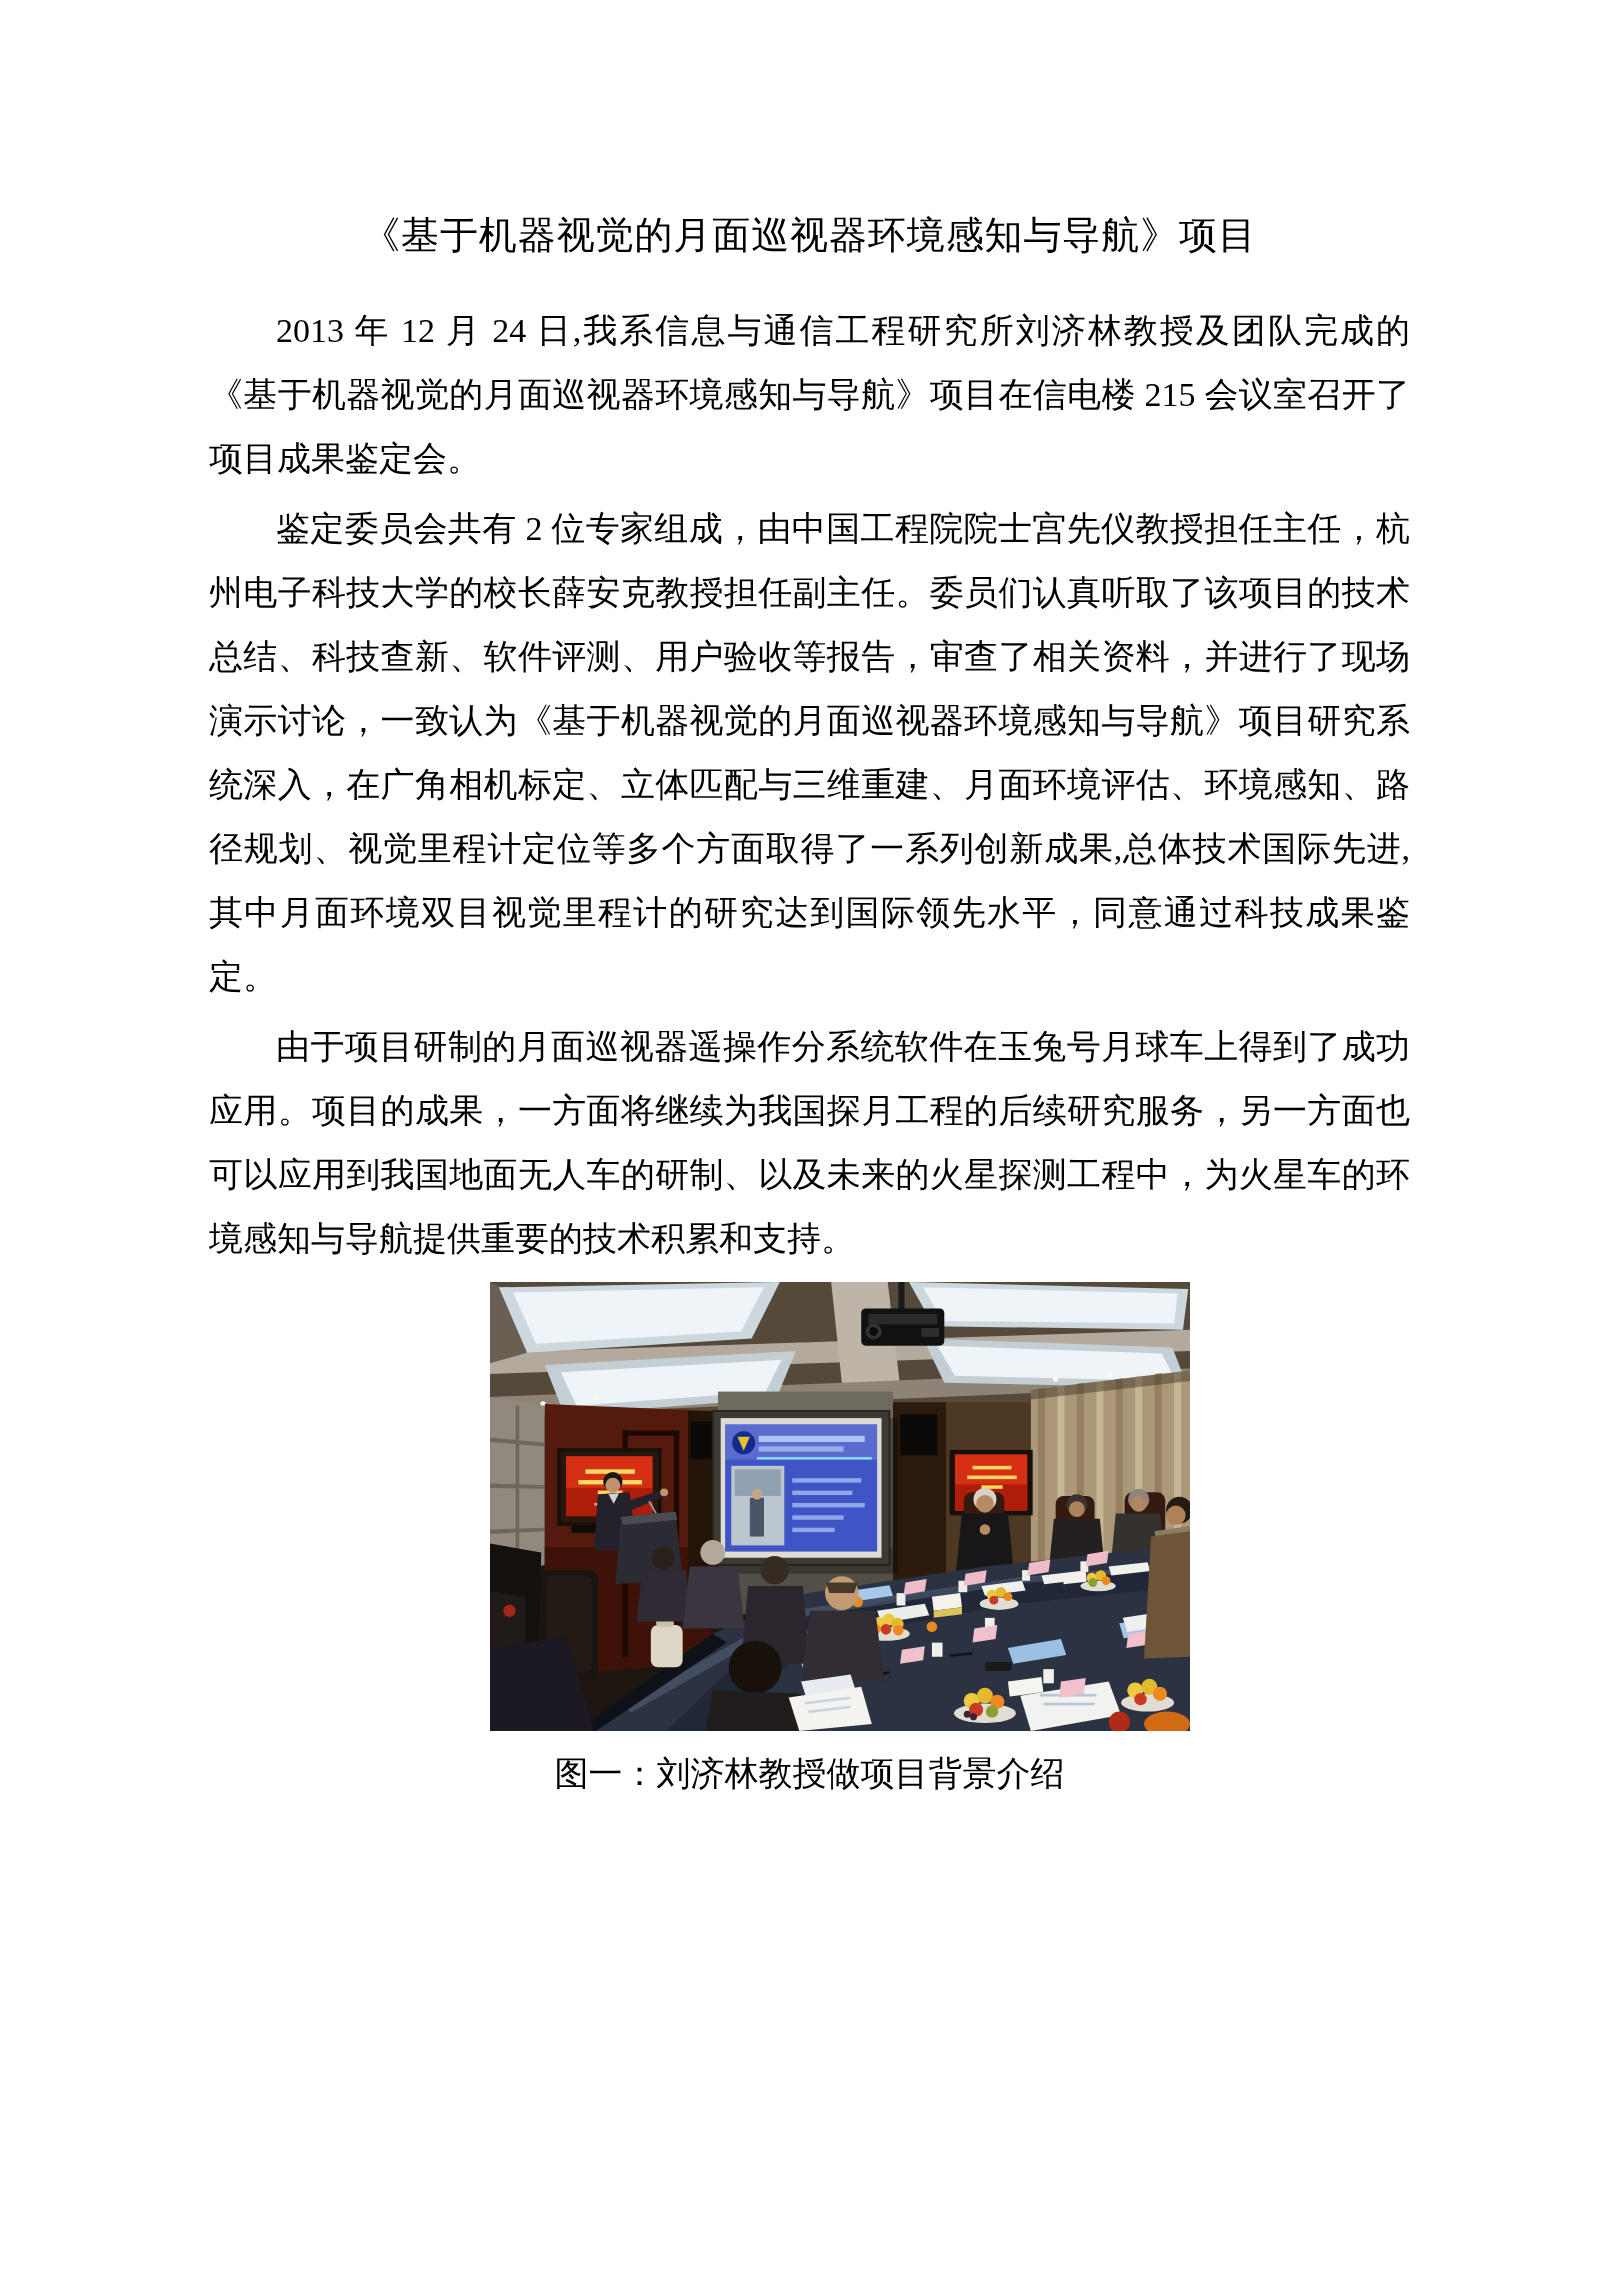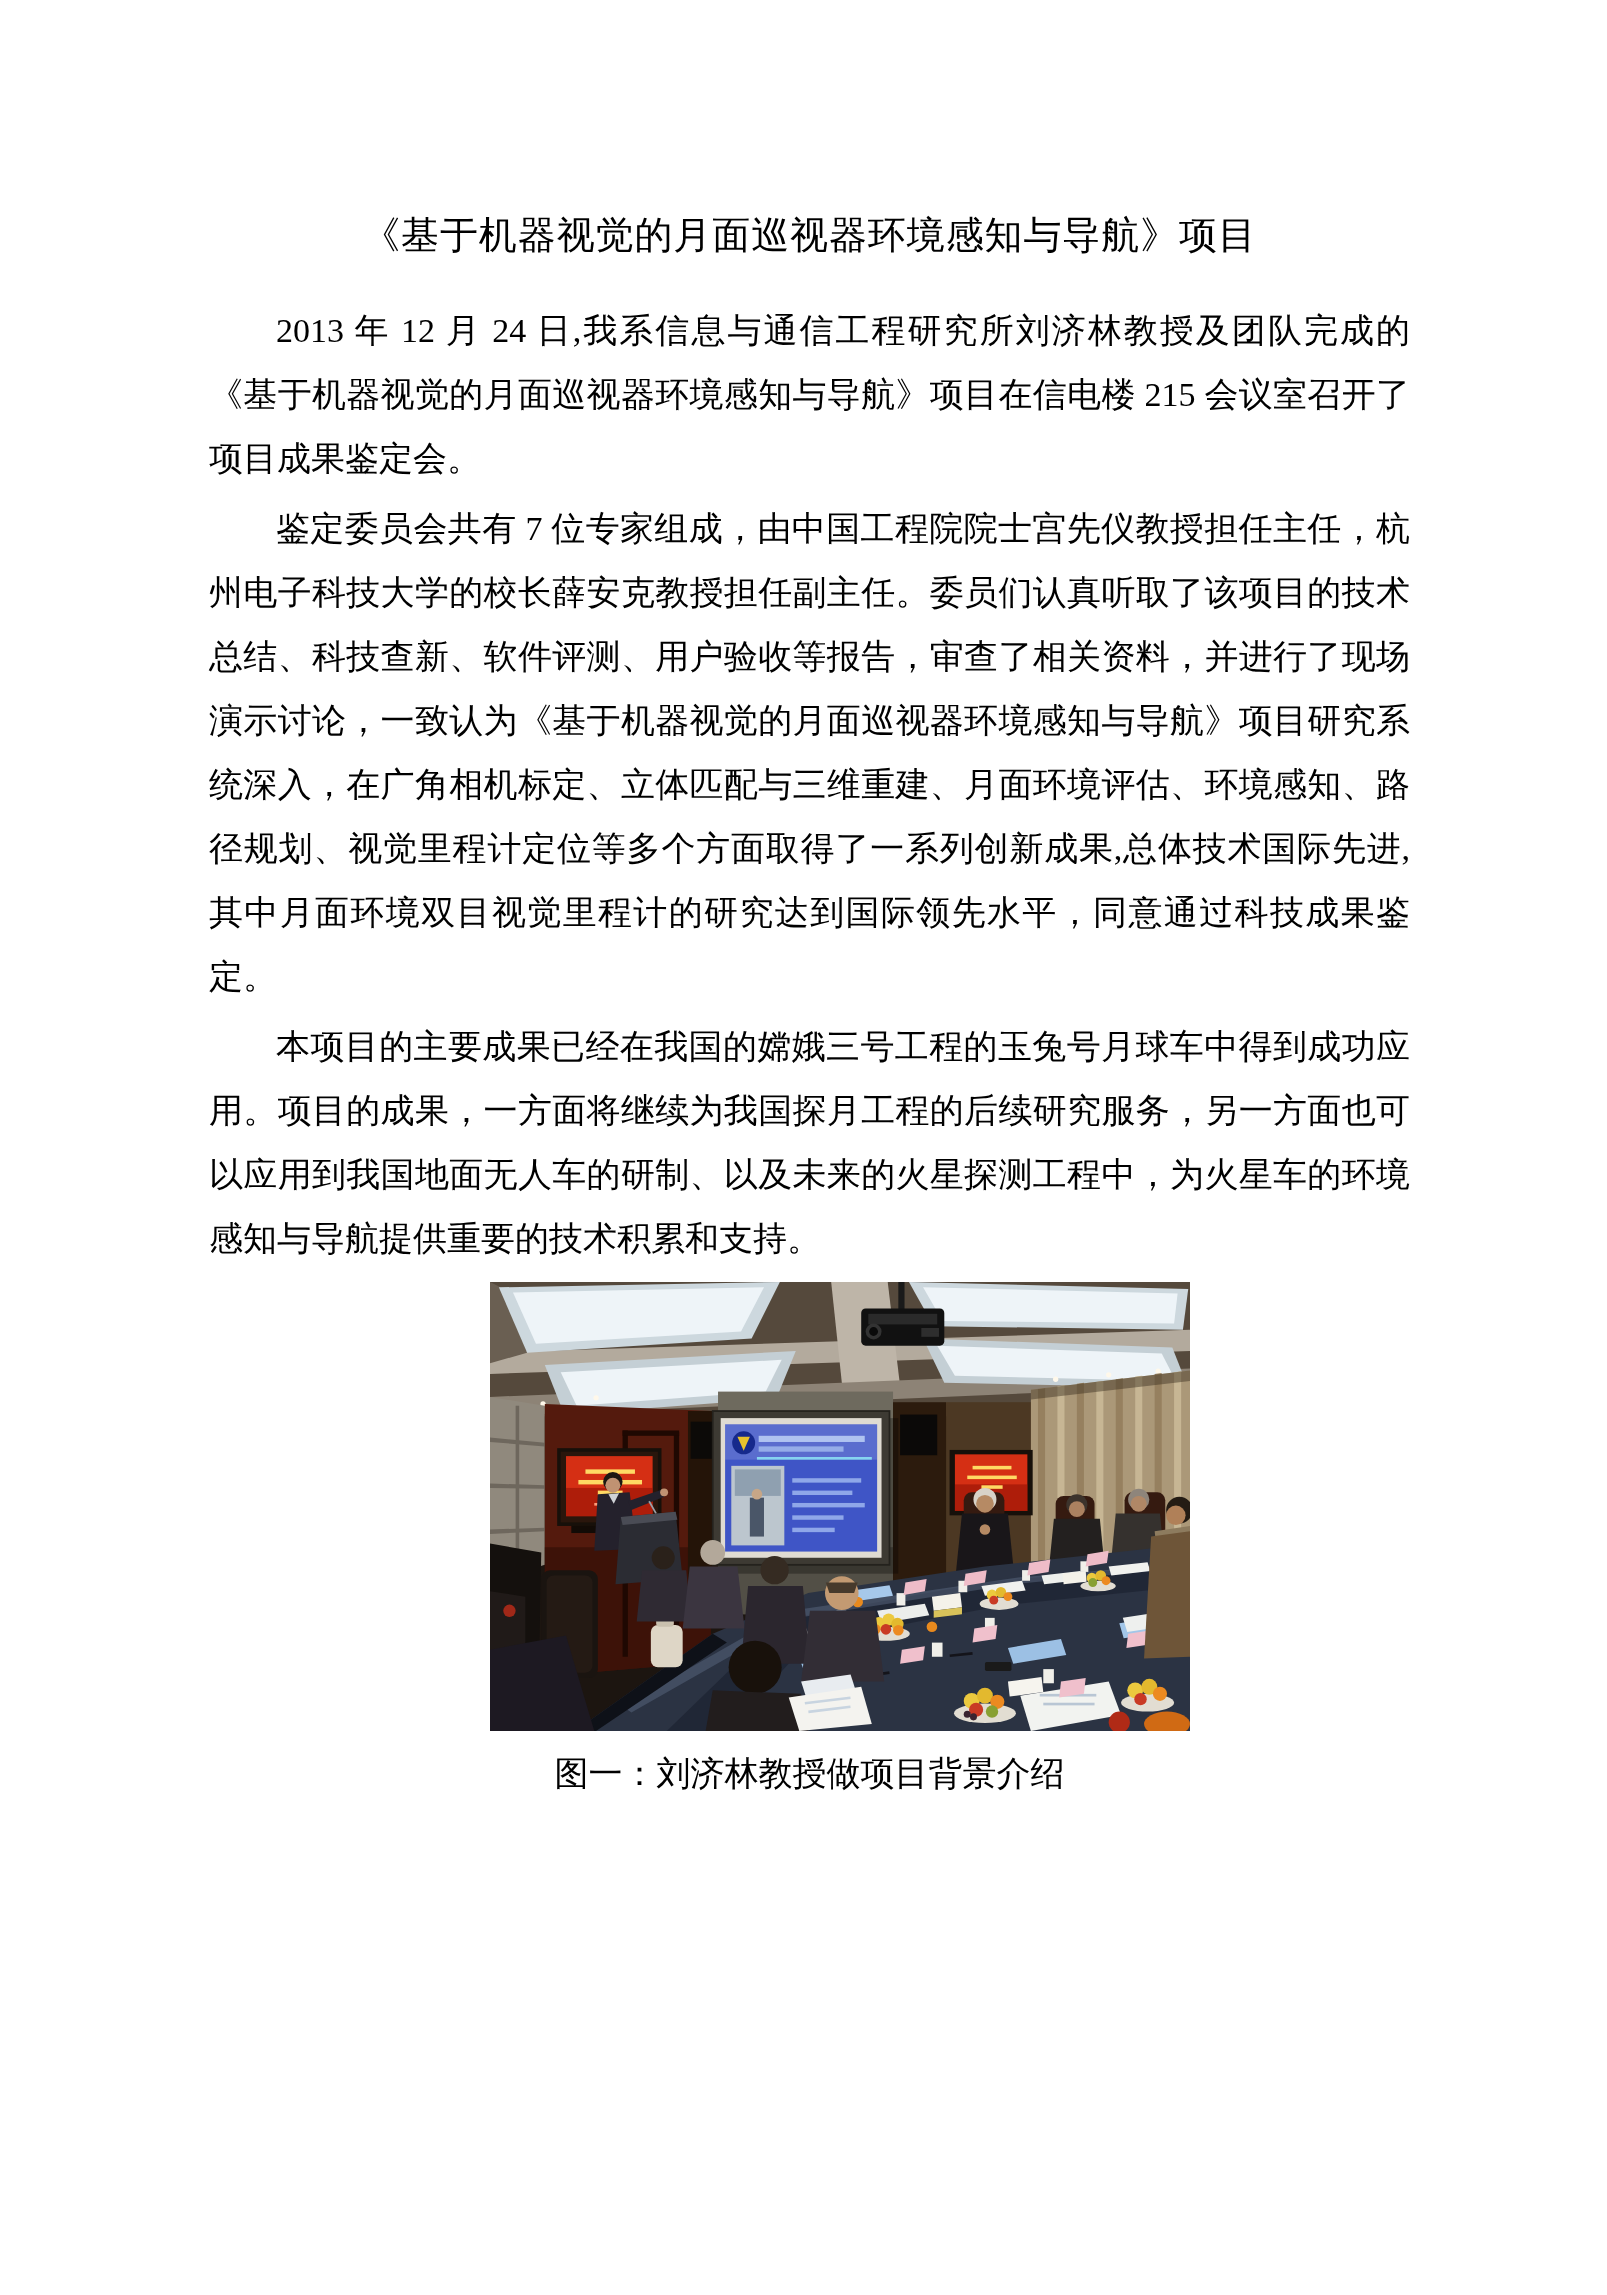--- a/index.html
+++ b/index.html
@@ -60,22 +60,22 @@
 </style>
 </head>
 <body>
 
 <div class="page">
   <div class="content">
 
     <h1 class="title-line first">《基于机器视觉的月面巡视器环境感知与导航》项目</h1>
 
     <p class="para first">2013 年 12 月 24 日,我系信息与通信工程研究所刘济林教授及团队完成的《基于机器视觉的月面巡视器环境感知与导航》项目在信电楼 215 会议室召开了项目成果鉴定会。</p>
-    <p class="para">鉴定委员会共有 7 位专家组成，由中国工程院院士宫先仪教授担任主任，杭州电子科技大学的校长薛安克教授担任副主任。委员们认真听取了该项目的技术总结、科技查新、软件评测、用户验收等报告，审查了相关资料，并进行了现场演示讨论，一致认为《基于机器视觉的月面巡视器环境感知与导航》项目研究系统深入，在广角相机标定、立体匹配与三维重建、月面环境评估、环境感知、路径规划、视觉里程计定位等多个方面取得了一系列创新成果,总体技术国际先进,其中月面环境双目视觉里程计的研究达到国际领先水平，同意通过科技成果鉴定。</p>
-    <p class="para">本项目的主要成果已经在我国的嫦娥三号工程的玉兔号月球车中得到成功应用。项目的成果，一方面将继续为我国探月工程的后续研究服务，另一方面也可以应用到我国地面无人车的研制、以及未来的火星探测工程中，为火星车的环境感知与导航提供重要的技术积累和支持。</p>
+    <p class="para">鉴定委员会共有 2 位专家组成，由中国工程院院士宫先仪教授担任主任，杭州电子科技大学的校长薛安克教授担任副主任。委员们认真听取了该项目的技术总结、科技查新、软件评测、用户验收等报告，审查了相关资料，并进行了现场演示讨论，一致认为《基于机器视觉的月面巡视器环境感知与导航》项目研究系统深入，在广角相机标定、立体匹配与三维重建、月面环境评估、环境感知、路径规划、视觉里程计定位等多个方面取得了一系列创新成果,总体技术国际先进,其中月面环境双目视觉里程计的研究达到国际领先水平，同意通过科技成果鉴定。</p>
+    <p class="para">由于项目研制的月面巡视器遥操作分系统软件在玉兔号月球车上得到了成功应用。项目的成果，一方面将继续为我国探月工程的后续研究服务，另一方面也可以应用到我国地面无人车的研制、以及未来的火星探测工程中，为火星车的环境感知与导航提供重要的技术积累和支持。</p>
 
     <figure class="photo-figure">
       <div class="photo-frame">
         <svg width="700" height="449" viewBox="0 0 792 508" xmlns="http://www.w3.org/2000/svg">
 
           <rect x="0" y="0" width="792" height="508" fill="#1c1510"></rect>
 
           <g>
             <rect x="0" y="0" width="792" height="152" fill="#55493c"></rect>
             <polygon points="0,80 792,54 792,78 0,104" fill="#b3aa9d"></polygon>

